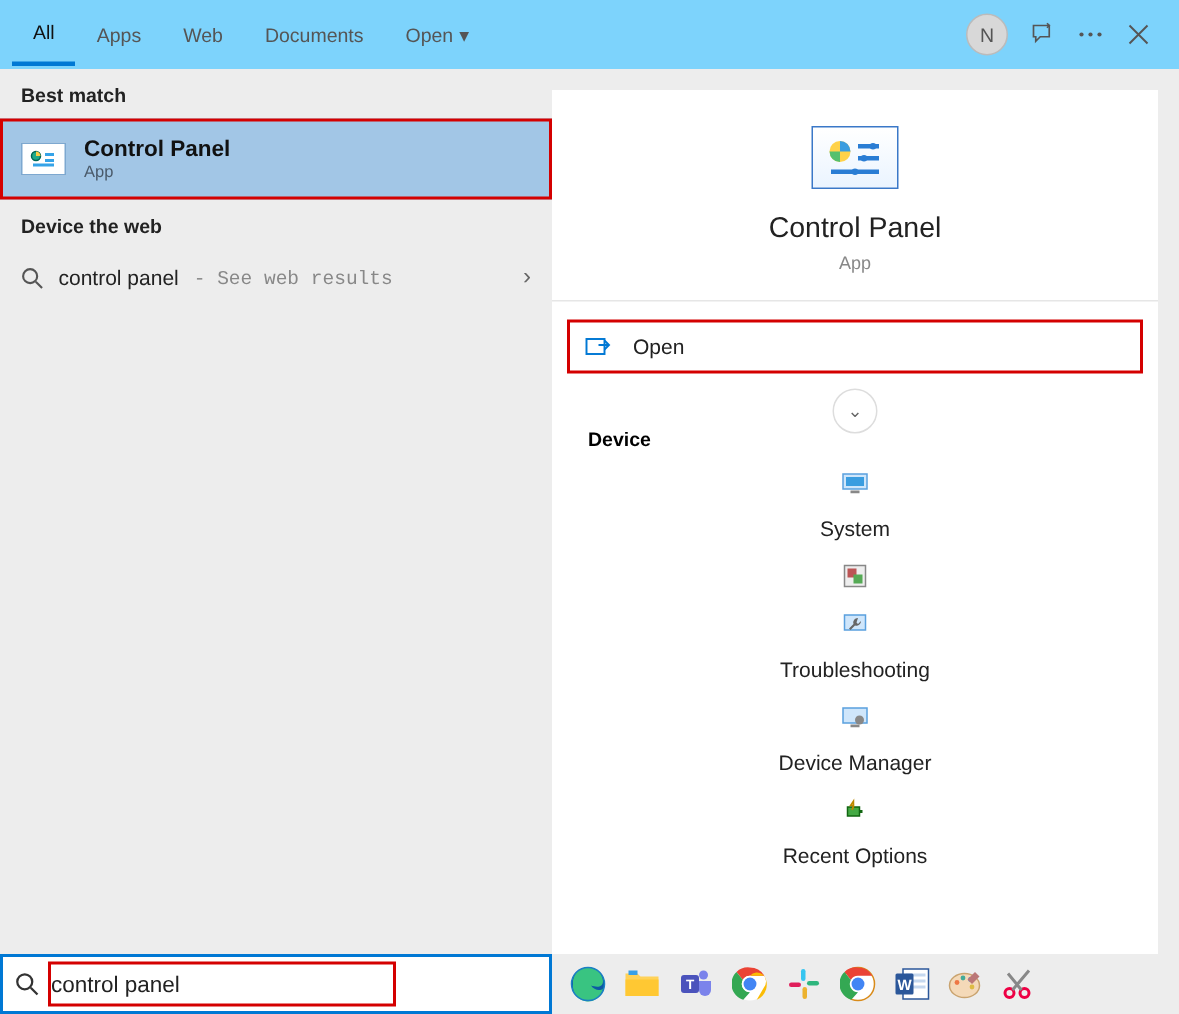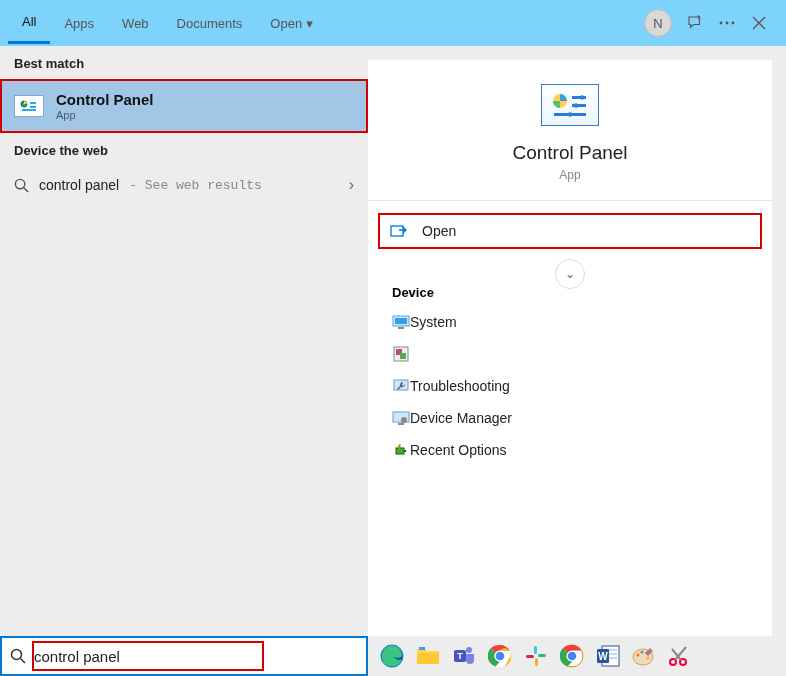--- a/index.html
+++ b/index.html
@@ -32,21 +32,21 @@
 .hero-icon { width: 58px; height: 42px; border:1px solid #3a78c8; background:linear-gradient(#fff,#eaf4ff); display:flex; align-items:center; justify-content:center; margin-bottom: 16px;}
 .hero-title { font-size: 19px; color:#222; font-weight:400;}
 .hero-sub { font-size: 12px; color:#888; margin-top:4px;}
 .actions { padding: 6px 0;}
 .action-row { display:flex; align-items:center; padding: 10px 20px; gap:14px; cursor:pointer; font-size: 14px; color:#222;}
 .action-row.highlighted { border:2px solid #d40000; margin: 6px 10px; padding: 8px 10px;}
 .action-icon { width:18px; height:14px; color:#0078d4;}
 .expand-chev { position:absolute; left:50%; transform:translateX(-50%); top: -2px; width:30px; height:30px; border-radius:50%; background:#fff; border:1px solid #ddd; display:flex; align-items:center; justify-content:center; color:#666; font-size:12px; cursor:pointer;}
 .recent-block { position:relative; padding: 12px 0 0 0;}
 .recent-header { font-size:13px; font-weight:600; padding: 12px 24px 6px;}
-.recent-item { display:flex; align-items:center; padding: 8px 24px; font-size:14px; color:#222; cursor:pointer;}
+.recent-item { display:flex; align-items:center; gap:14px; padding: 8px 24px; font-size:14px; color:#222; cursor:pointer;flex-direction:column;}
 .recent-item .ri-icon { width:18px; height:16px; display:flex; align-items:center; justify-content:center; font-size:14px;}
 
 .taskbar-area { position:absolute; bottom:0; left:0; right:0; height: 40px; display:flex;}
 .search-box { width: 368px; height:40px; border: 2px solid #0078d4; background:#fff; display:flex; align-items:center; padding: 0 8px; gap:8px; position:relative;}
 .search-inner-highlight { position:absolute; top:3px; bottom:3px; left:30px; width:232px; border:2px solid #d40000; pointer-events:none;}
 .search-box input { border:none; outline:none; font-size: 15px; flex:1; color:#222; background:transparent;}
 .task-icons { flex:1; background:#ededed; display:flex; align-items:center; gap:8px; padding: 0 10px;}
 .task-icons .ti { width:28px; height:28px; border-radius:4px; display:flex; align-items:center; justify-content:center; cursor:pointer;}
 
 svg { display:block; }

